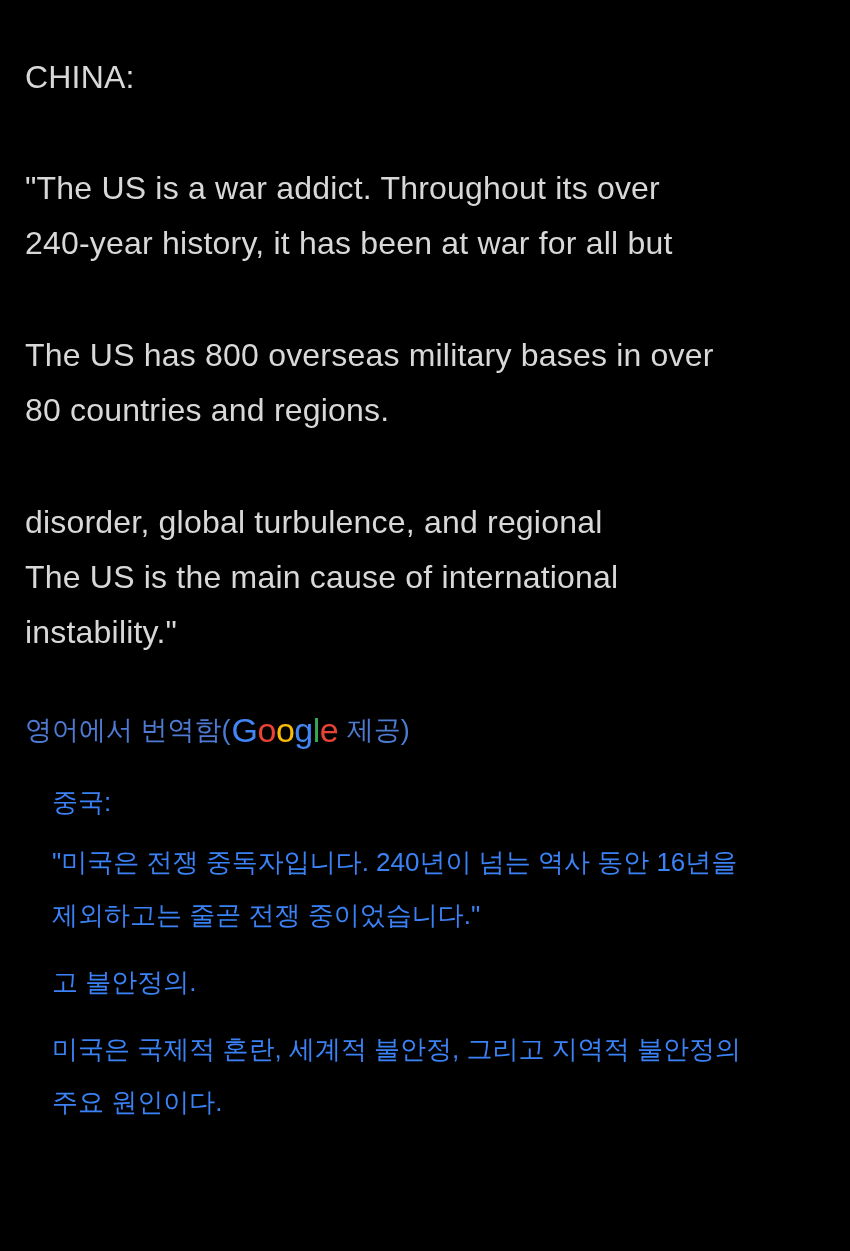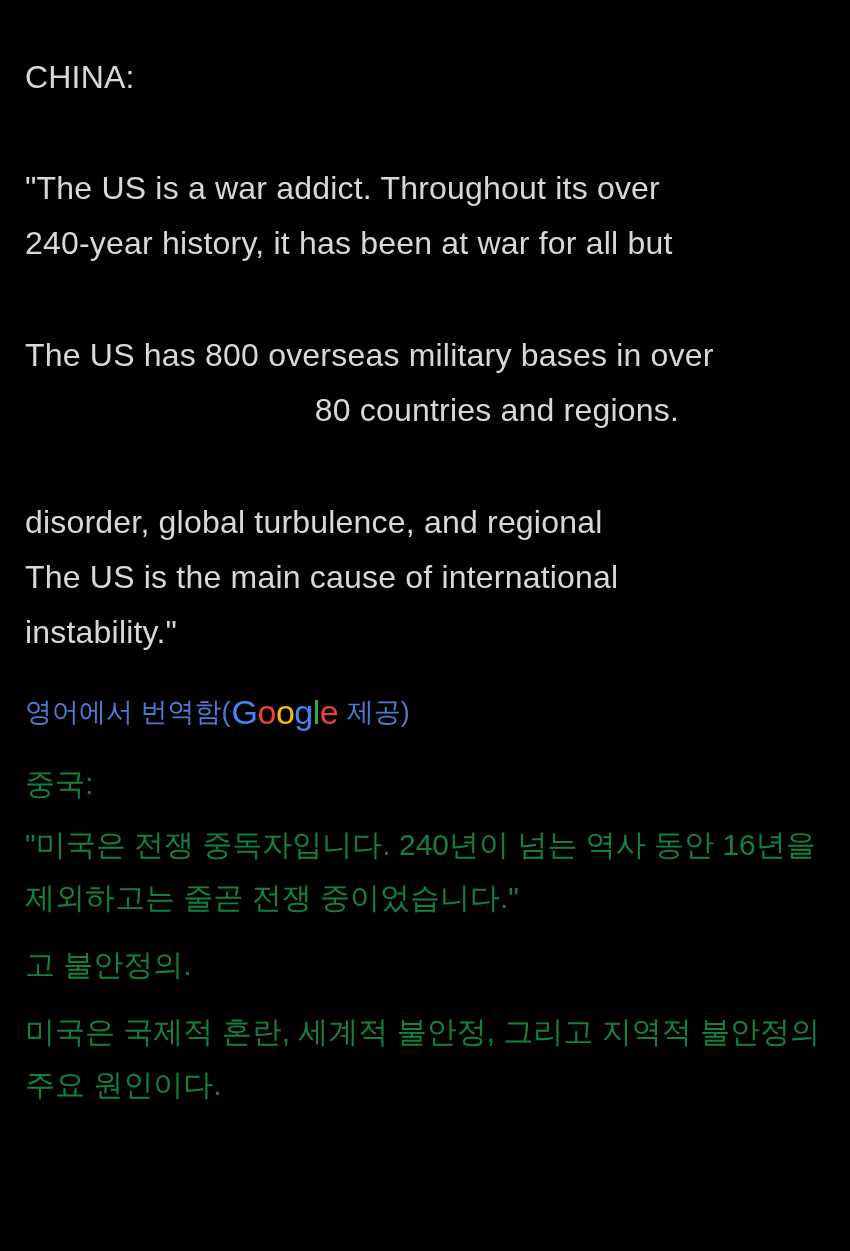--- a/index.html
+++ b/index.html
@@ -20,50 +20,51 @@
 
   
   .en {
     font-size: 32px;
     line-height: 55px;
     font-weight: 400;
     letter-spacing: 0.2px;
   }
   .en-header   { padding-top: 50px; }
   .en-para-1   { margin-top: 56px; }
-  .en-para-2   { margin-top: 57px; text-align: right; }
+  .en-para-2   { margin-top: 57px; }
   .en-para-3   { margin-top: 57px; }
 
   
   .attribution {
-    margin-top: 32px;
+    margin-top: 50px;
     font-size: 27px;
     line-height: 40px;
     color: #4e7ad1;
     display: flex;
     align-items: center;
     white-space: pre;
     cursor: pointer;
     width: fit-content;
   }
   .google-logo {
     font-size: 34px;
     font-weight: 500;
     letter-spacing: -0.5px;
     display: inline-flex;
     align-items: baseline;
     padding: 0 1px;
   }
 
   
   .ko {
-    font-size: 30px;
+    font-size: 26px;
     line-height: 53px;
     font-weight: 400;
-    color: #15803d;
+    color: #3b82f6;
+    margin-left: 27px;
   }
   .ko-label   { margin-top: 26px; line-height: 52px; }
   .ko-para-1  { margin-top: 8px; }
   .ko-para-2  { margin-top: 14px; }
   .ko-para-3  { margin-top: 14px; }
 </style>
 </head>
 <body style="background: rgb(0, 0, 0);">
 
 <div class="tweet">

